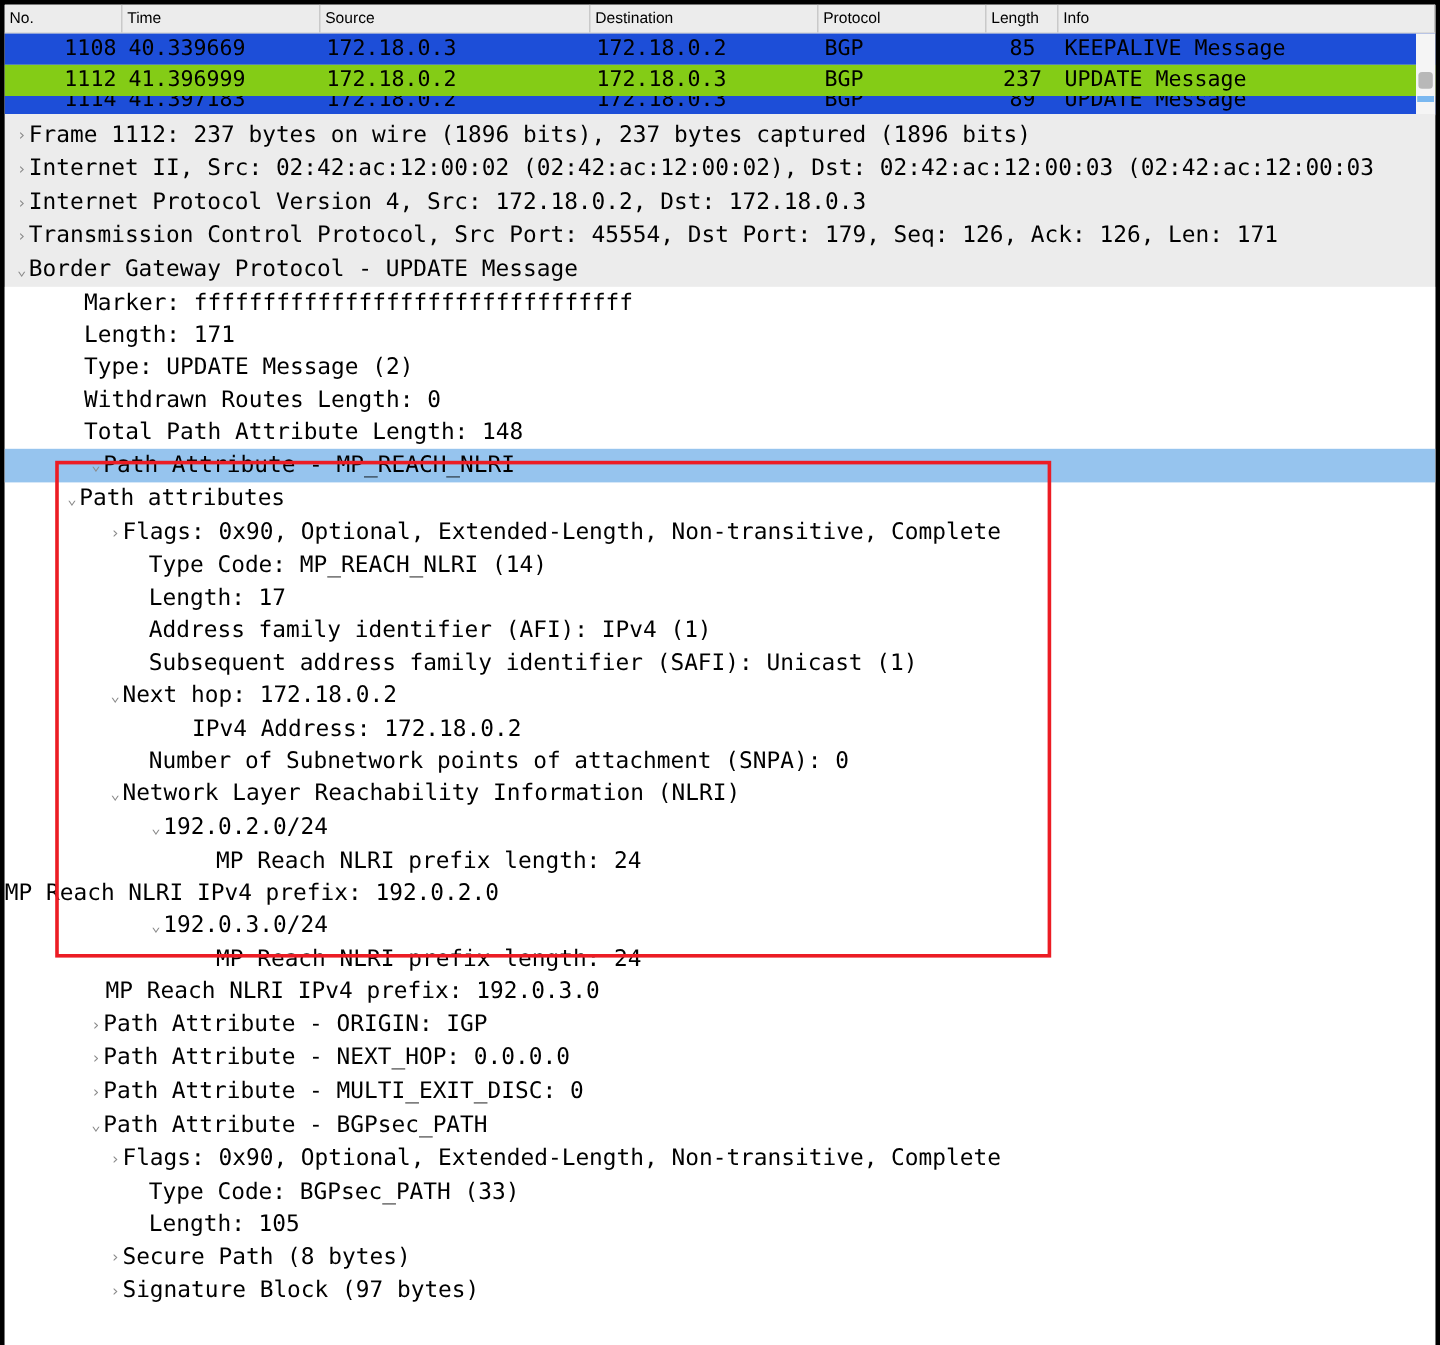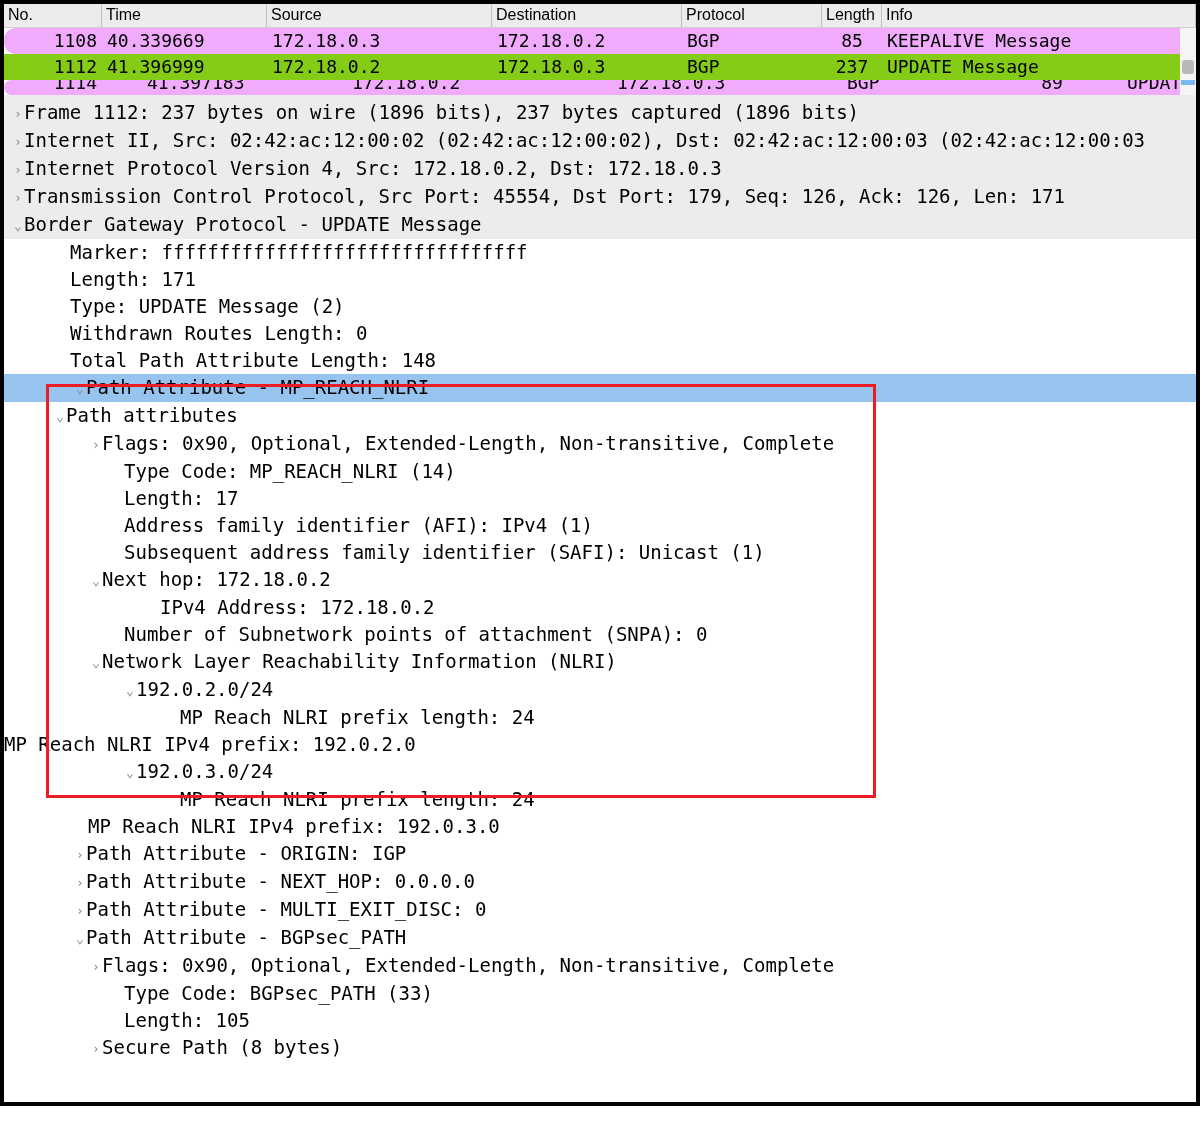--- a/index.html
+++ b/index.html
@@ -16,44 +16,44 @@
   .packet-list {
     width: 100%;
     background: #fff;
     position: relative;
   }
   .packet-header {
     display: grid;
     grid-template-columns: 98px 165px 225px 190px 140px 60px 1fr;
     background: #ececec;
     font-family: -apple-system, "Helvetica Neue", Arial, sans-serif;
-    font-size: 16px;
+    font-size: 13px;
     height: 24px;
     line-height: 22px;
     border-bottom: 1px solid #d0d0d0;
   }
   .packet-header > div {
     border-right: 1px solid #c0c0c0;
     padding-left: 4px;
     white-space: nowrap;
     overflow: hidden;
   }
   .packet-row {
     display: grid;
     grid-template-columns: 98px 165px 225px 190px 140px 60px 1fr;
     height: 26px;
     line-height: 26px;
     white-space: nowrap;
   }
   .packet-row > div { padding-left: 5px; overflow: hidden; }
   .packet-row .num { text-align: right; padding-right: 5px; }
   .packet-row .len { text-align: center; padding-right: 5px; }
-  .row-yellow { background: #f0abfc; border-radius: 12px; }
+  .row-yellow { background: #1d4ed8; }
   .row-selected { background: #84cc16; }
-  .row-cut { height: 15px; line-height: 6px; overflow:hidden;gap:40px;}
+  .row-cut { height: 15px; line-height: 6px; overflow:hidden;}
   .scroll-strip {
     position: absolute;
     right: 0;
     top: 24px;
     width: 16px;
     height: 68px;
     background: #f5f5f5;
   }
   .scroll-thumb {
     background: #b8b8b8;
@@ -183,17 +183,18 @@
     <div class="dline" style="padding-left:84px"><span>MP Reach NLRI IPv4 prefix: 192.0.3.0</span></div>
 
     <div class="dline" style="padding-left:70px"><span class="arrow">›</span><span>Path Attribute - ORIGIN: IGP</span></div>
     <div class="dline" style="padding-left:70px"><span class="arrow">›</span><span>Path Attribute - NEXT_HOP: 0.0.0.0</span></div>
     <div class="dline" style="padding-left:70px"><span class="arrow">›</span><span>Path Attribute - MULTI_EXIT_DISC: 0</span></div>
     <div class="dline" style="padding-left:70px"><span class="arrow">⌄</span><span>Path Attribute - BGPsec_PATH</span></div>
     <div class="dline pad3b"><span class="arrow">›</span><span>Flags: 0x90, Optional, Extended-Length, Non-transitive, Complete</span></div>
     <div class="dline pad5"><span>Type Code: BGPsec_PATH (33)</span></div>
     <div class="dline pad5"><span>Length: 105</span></div>
     <div class="dline pad3b"><span class="arrow">›</span><span>Secure Path (8 bytes)</span></div>
+    <div class="dline pad3b"><span class="arrow">›</span><span>Signature Block (97 bytes)</span></div>
     <div style="height:40px"></div>
   </div>
 
   <div class="redbox"></div>
 </div>
 
 </body></html>

